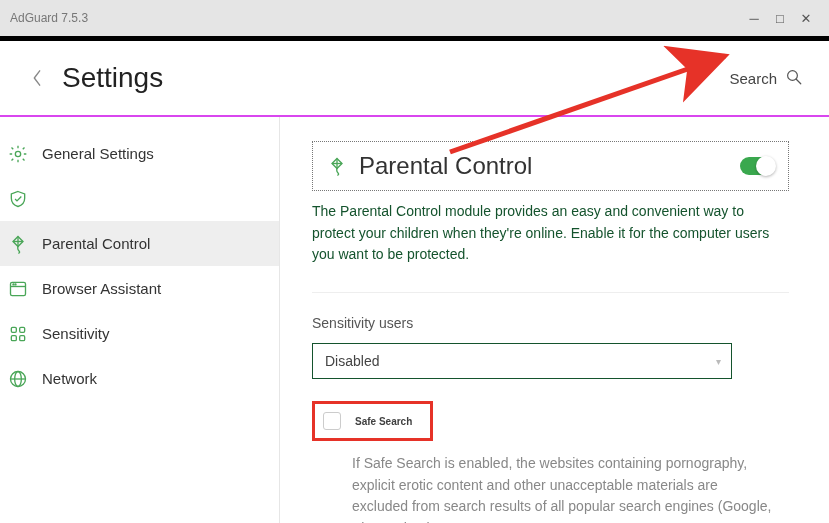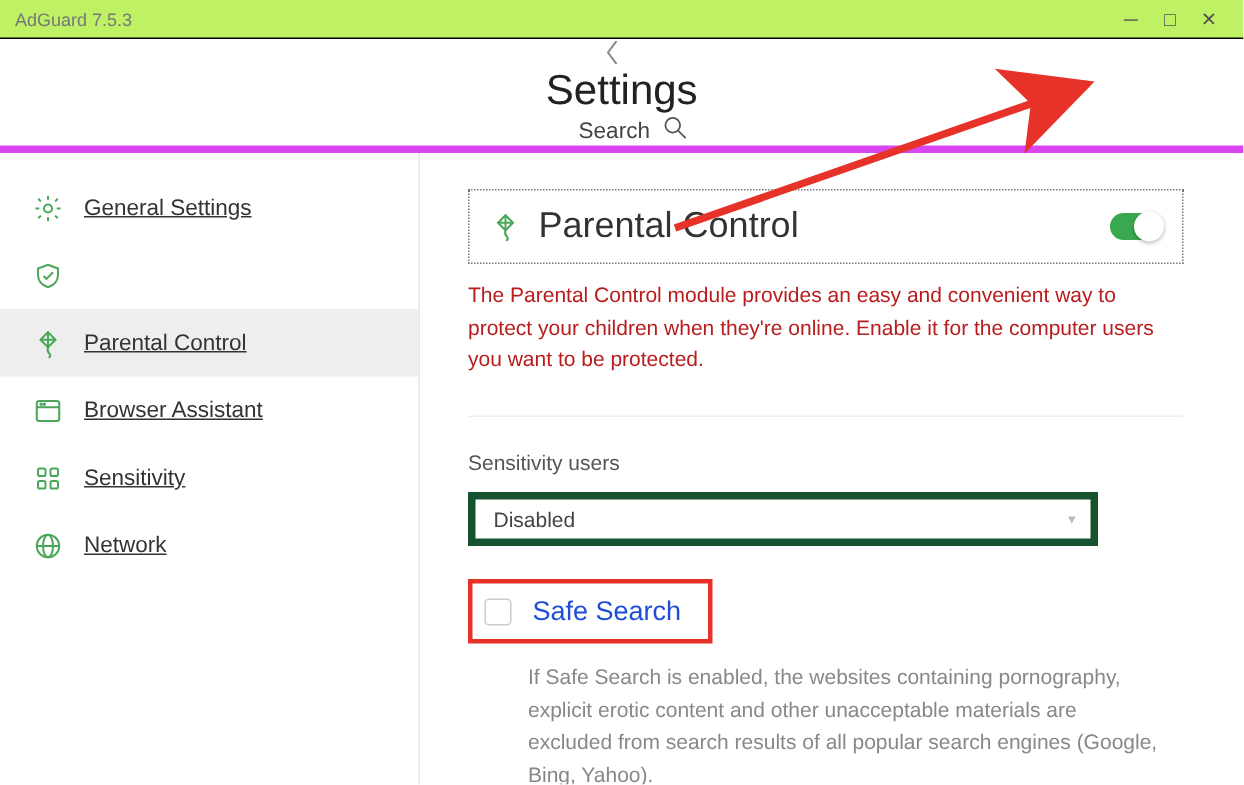--- a/index.html
+++ b/index.html
@@ -1,60 +1,60 @@
 <!DOCTYPE html>
 <html><head>
 <meta charset="utf-8">
 <style>
   * { box-sizing: border-box; margin: 0; padding: 0; }
   html, body { width: 829px; height: 523px; font-family: "Segoe UI", Arial, sans-serif; background: #fff; overflow: hidden; }
   body { position: relative; }
 
   
-  .titlebar { height: 26px; background: #bef264; display: flex; align-items: center; padding: 0 10px; color: #777; font-size: 12px; border-bottom: 1px solid #000000; }
+  .titlebar { height: 41px; background: #e5e5e5; display: flex; align-items: center; padding: 0 10px; color: #777; font-size: 12px; border-bottom: 5px solid #000000; }
   .titlebar .spacer { flex: 1; }
   .titlebar .winbtn { width: 26px; height: 26px; display: flex; align-items: center; justify-content: center; color: #555; font-size: 13px; cursor: pointer; }
 
   
-  .header { height: 76px; display: flex; align-items: center; padding: 0 26px; border-bottom: 5px solid #d946ef; flex-direction: column; }
+  .header { height: 76px; display: flex; align-items: center; padding: 0 26px; border-bottom: 2px solid #d946ef; }
   .back { width: 22px; height: 22px; display: flex; align-items: center; justify-content: center; margin-right: 14px; color: #888; cursor: pointer; }
   .back svg { width: 12px; height: 18px; }
   .page-title { font-size: 28px; font-weight: 400; color: #222; }
   .header .spacer { flex: 1; }
   .search-wrap { display: flex; align-items: center; gap: 8px; color: #444; cursor: pointer; font-size: 15px; margin-left: 16px; }
   .search-wrap svg { width: 18px; height: 18px; }
 
   
   .body { display: flex; height: calc(523px - 26px - 76px); }
   .sidebar { width: 280px; border-right: 1px solid #e6e6e6; padding-top: 14px; overflow: hidden; }
   .content { flex: 1; padding: 24px 40px 24px 32px; overflow: hidden; position: relative; }
 
-  .side-item { display: flex; align-items: center; gap: 14px; height: 45px; padding: 0 22px; font-size: 15px; color: #333; cursor: pointer; text-decoration: underline; }
+  .side-item { display: flex; align-items: center; gap: 14px; height: 45px; padding: 0 8px; font-size: 15px; color: #333; cursor: pointer; }
   .side-item.active { background: #eeeeee; }
   .side-item .icon { width: 20px; height: 20px; display: flex; align-items: center; justify-content: center; color: #4aa658; }
   .side-item .icon svg { width: 20px; height: 20px; stroke: #4aa658; fill: none; stroke-width: 1.6; }
 
   
   .panel-header { border: 1px dotted #777; padding: 10px 14px 10px 14px; display: flex; align-items: center; gap: 12px; margin-bottom: 10px; }
   .panel-header .kite { width: 20px; height: 20px; display: flex; align-items: center; justify-content: center; color: #4aa658; }
   .panel-header .kite svg { width: 20px; height: 20px; stroke: #4aa658; fill: none; stroke-width: 1.6; }
   .panel-title { font-size: 24px; font-weight: 300; color: #333; flex: 1; }
   .toggle { position: relative; width: 34px; height: 18px; background: #3aa84e; border-radius: 10px; cursor: pointer; }
   .toggle .knob { position: absolute; right: -2px; top: -1px; width: 20px; height: 20px; background: #fff; border-radius: 50%; box-shadow: 0 1px 3px rgba(0,0,0,0.3); }
 
-  .desc { color: #b91c1c; font-size: 14px; line-height: 1.55; margin-bottom: 26px; }
+  .desc { color: #14532d; font-size: 14px; line-height: 1.55; margin-bottom: 26px; }
   hr.sep { border: none; border-top: 1px solid #eee; margin-bottom: 22px; }
 
   .field-label { font-size: 14px; color: #555; margin-bottom: 12px; }
-  .select { border: 5px solid #14532d; height: 36px; display: flex; align-items: center; padding: 0 12px; font-size: 14px; color: #444; position: relative; cursor: pointer; width: 420px; }
+  .select { border: 1px solid #14532d; height: 36px; display: flex; align-items: center; padding: 0 12px; font-size: 14px; color: #444; position: relative; cursor: pointer; width: 420px; }
   .select .caret { position: absolute; right: 10px; top: 50%; transform: translateY(-50%); color: #bbb; font-size: 10px; }
 
   .safe-row { display: flex; align-items: center; gap: 14px; margin-top: 22px; border: 3px solid #e63228; padding: 8px 18px 8px 8px; width: fit-content; }
   .checkbox { width: 18px; height: 18px; border: 1px solid #ccc; border-radius: 3px; background: #fff; cursor: pointer; }
-  .safe-label { font-weight: 400; font-size: 18px; color: #1d4ed8; }
+  .safe-label { font-weight: 700; font-size: 10px; color: #404040; }
 
   .safe-desc { color: #888; font-size: 14px; line-height: 1.55; margin-top: 12px; padding-left: 40px; max-width: 460px; }
 
   
   .arrow-svg { position: absolute; pointer-events: none; }
 </style>
 </head>
 <body>
 
 <div class="titlebar">

